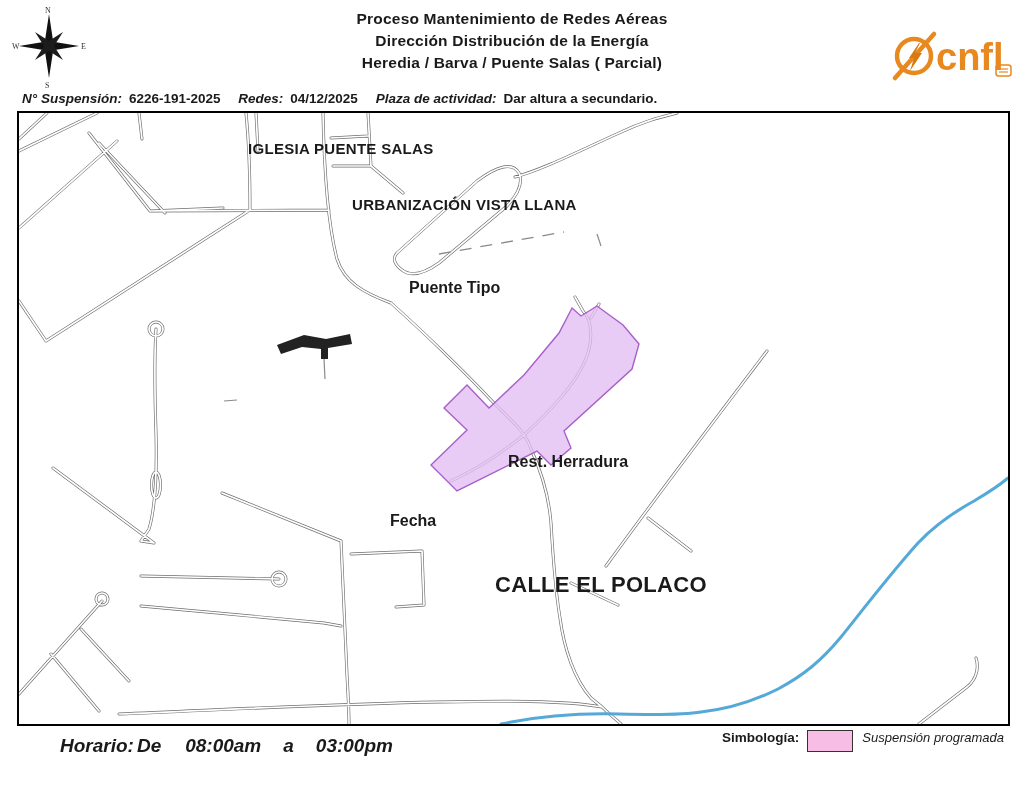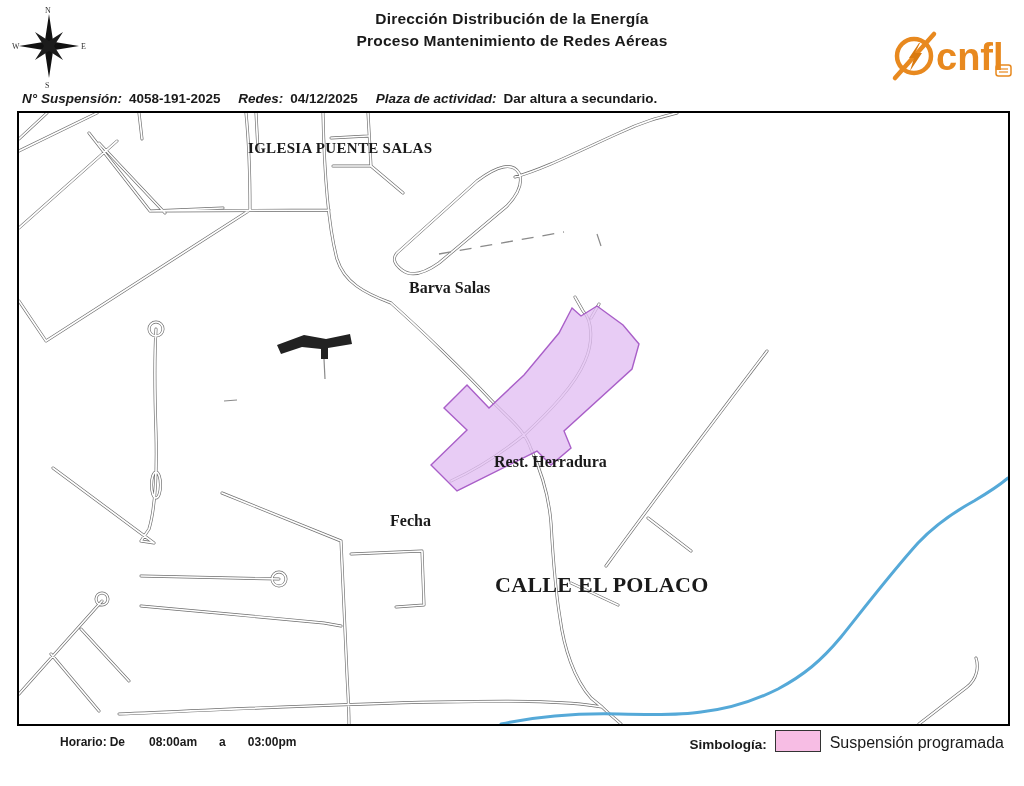--- a/index.html
+++ b/index.html
@@ -13,81 +13,82 @@
   .title-line{font-weight:bold;font-size:15.5px;line-height:22px;letter-spacing:.2px;}
   .logo{position:absolute;left:888px;top:22px;}
   .info-bar{
     position:absolute;left:22px;top:91px;font-weight:bold;font-size:13.5px;white-space:nowrap;
   }
   .info-bar .seg{margin-right:14px;}
   .info-bar .lbl{margin-right:7px;font-style:italic;}
   
   .map-frame{
     position:absolute;left:17px;top:111px;width:989px;height:611px;
-    border:2px solid #000;background:#fff;font-family:Liberation Serif, serif;
+    border:2px solid #000;background:#fff;
   }
   .map-frame svg{position:absolute;left:0;top:0;}
   .rc{stroke:var(--road-gray,#6e6e6e);stroke-width:3;fill:none;stroke-linejoin:round;stroke-linecap:round;}
   .rw{stroke:#ffffff;stroke-width:1.7;fill:none;stroke-linejoin:round;stroke-linecap:round;}
   .thin{stroke:#8a8a8a;stroke-width:1.2;fill:none;}
   .dash{stroke:#8a8a8a;stroke-width:1.3;fill:none;stroke-dasharray:12 9;}
   .zone{fill:var(--suspension-fill,#e1bef2);fill-opacity:.78;stroke:var(--suspension-stroke,#a95fc8);stroke-width:1.4;}
   .river{stroke:var(--river-blue,#55a9d8);stroke-width:3;fill:none;stroke-linecap:round;}
   .blob{fill:#222;}
   .map-label{position:absolute;font-weight:bold;white-space:nowrap;}
   .lab-caps{font-size:15px;letter-spacing:.3px;}
   .lab-mix{font-size:16px;}
   
-  .footer-left{position:absolute;left:60px;top:735px;font-weight:bold;font-size:12px;white-space:nowrap;}
+  .footer-left{position:absolute;left:60px;top:735px;font-weight:bold;font-size:19px;white-space:nowrap;font-style:italic;}
   .footer-left .g1{margin-right:3px;}
   .footer-left .g2{margin-right:24px;}
   .footer-left .g3{margin-right:22px;}
-  .footer-right{position:absolute;right:20px;top:730px;display:flex;align-items:flex-end;white-space:nowrap;}
+  .footer-right{position:absolute;right:20px;top:730px;display:flex;align-items:flex-start;white-space:nowrap;}
   .simb-label{font-weight:bold;font-size:13.5px;margin-right:8px;}
   .legend-swatch{
     display:inline-block;width:44px;height:20px;margin-right:9px;
     background:var(--legend-pink,#f7bde4);border:1.3px solid #333;
   }
-  .legend-text{font-size:16px;}
+  .legend-text{font-size:13px;font-style:italic;}
 </style>
 </head>
 <body>
 
 <div class="compass">
   <svg width="74" height="84" viewBox="0 0 74 84">
     <g>
       <path d="M37,8 L41.2,35.8 L67,40 L41.2,44.2 L37,72 L32.8,44.2 L7,40 L32.8,35.8 Z" fill="#111"></path>
       <path d="M51,26 L42,40 L51,54 L37,45 L23,54 L32,40 L23,26 L37,35 Z" fill="#1c1c1c"></path>
       <text x="33" y="7" font-size="8" font-family="Liberation Serif, serif" fill="#333">N</text>
       <text x="69" y="43" font-size="8" font-family="Liberation Serif, serif" fill="#333">E</text>
       <text x="33" y="82" font-size="8" font-family="Liberation Serif, serif" fill="#333">S</text>
       <text x="0" y="43" font-size="8" font-family="Liberation Serif, serif" fill="#333">W</text>
     </g>
   </svg>
 </div>
 
 <div class="title-block">
+  <div class="title-line">Proceso Mantenimiento de Redes Aéreas</div>
   <div class="title-line">Dirección Distribución de la Energía</div>
-  <div class="title-line">Proceso Mantenimiento de Redes Aéreas</div>
+  <div class="title-line">Heredia / Barva / Puente Salas ( Parcial)</div>
 </div>
 
 <div class="logo">
   <svg width="128" height="62" viewBox="0 0 128 62">
     <circle cx="26" cy="34" r="17" fill="none" stroke="var(--accent-orange,#E8891F)" stroke-width="4.5"></circle>
     <line x1="7" y1="56" x2="46" y2="12" stroke="var(--accent-orange,#E8891F)" stroke-width="4.5" stroke-linecap="round"></line>
     <polygon points="31,21 21,36 26,36 22,49 34,31 27,31 32,21" fill="#d97a10"></polygon>
     <text x="48" y="48" font-size="38" font-weight="bold" fill="var(--accent-orange,#E8891F)" font-family="Liberation Sans, sans-serif">cnfl</text>
     <rect x="108" y="43" width="15" height="11" rx="2.5" fill="none" stroke="var(--accent-orange,#E8891F)" stroke-width="1.5"></rect>
     <line x1="111" y1="47" x2="120" y2="47" stroke="var(--accent-orange,#E8891F)" stroke-width="1.2"></line>
     <line x1="111" y1="50" x2="120" y2="50" stroke="var(--accent-orange,#E8891F)" stroke-width="1.2"></line>
   </svg>
 </div>
 
 <div class="info-bar">
-  <span class="lbl">N° Suspensión:</span><span class="seg">4058-191-2025</span>
+  <span class="lbl">N° Suspensión:</span><span class="seg">6226-191-2025</span>
   <span class="lbl">Redes:</span><span class="seg">04/12/2025</span>
   <span class="lbl">Plaza de actividad:</span><span>Dar altura a secundario.</span>
 </div>
 
 <div class="map-frame">
   <svg width="989" height="611" viewBox="0 0 989 611">
     <defs>
       <path id="roads" d="
         M0,38 L78,0
         M28,0 L0,26
@@ -145,22 +146,23 @@
     <path class="thin" d="M578,121 L582,133 M205,288 L218,287 M305,246 L306,266"></path>
 
     <path class="blob" d="M258,232 L285,222 L307,226 L331,221 L333,231 L309,235 L309,246 L302,246 L302,236 L283,234 L262,241 Z"></path>
 
     <path class="zone" d="M553,195 L562,203 L578,193 L604,212 L620,231 L613,256 L545,318 L552,335 L532,352 L518,338 L438,378 L412,352 L448,317 L425,295 L448,272 L470,295 L505,262 L540,220 Z"></path>
 
     <path class="river" d="M482,611 C520,603 560,600 600,601 C640,602 665,602 682,599 C710,596 735,588 759,576 C785,562 802,548 822,524 C846,494 872,460 899,430 C915,413 935,399 955,388 C972,378 982,371 989,365"></path>
   </svg>
 
   <div class="map-label lab-caps" style="left:229px;top:27px;">IGLESIA PUENTE SALAS</div>
-  <div class="map-label lab-mix" style="left:390px;top:166px;">Barva Salas</div>
-  <div class="map-label lab-mix" style="left:475px;top:340px;">Rest. Herradura</div>
+  <div class="map-label lab-caps" style="left:333px;top:83px;">URBANIZACIÓN VISTA LLANA</div>
+  <div class="map-label lab-mix" style="left:390px;top:166px;">Puente Tipo</div>
+  <div class="map-label lab-mix" style="left:489px;top:340px;">Rest. Herradura</div>
   <div class="map-label lab-mix" style="left:371px;top:399px;">Fecha</div>
   <div class="map-label lab-caps" style="left:476px;top:459px;font-size:22px;">CALLE EL POLACO</div>
 </div>
 
 <div class="footer-left">
   <span class="g1">Horario:</span><span class="g2">De</span><span class="g3">08:00am</span><span class="g3">a</span><span>03:00pm</span>
 </div>
 
 <div class="footer-right">
   <span class="simb-label">Simbología:</span>

